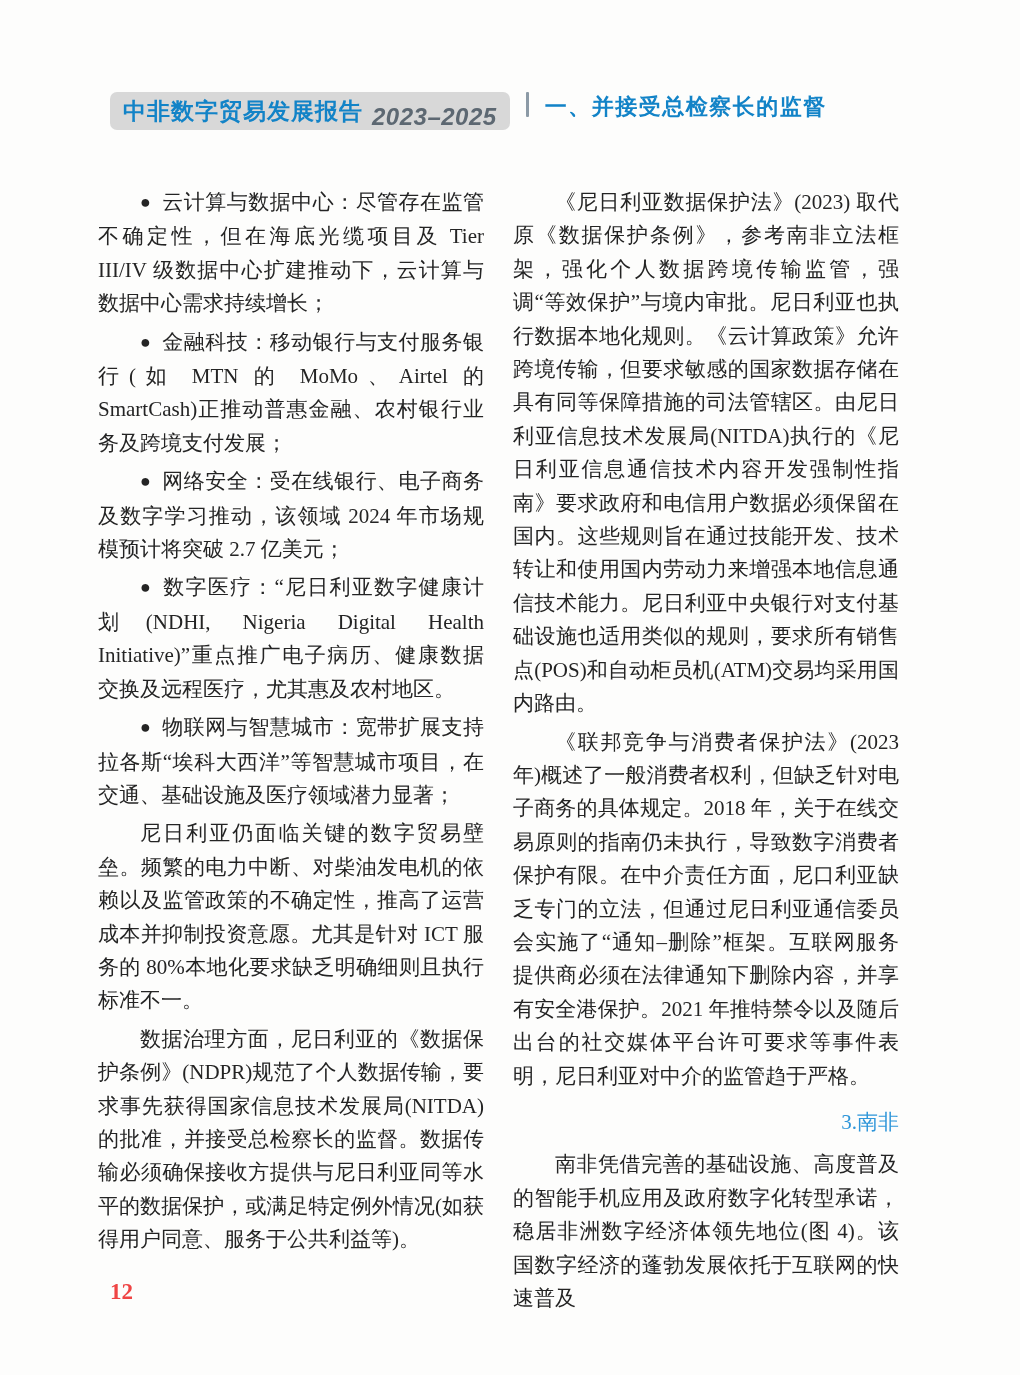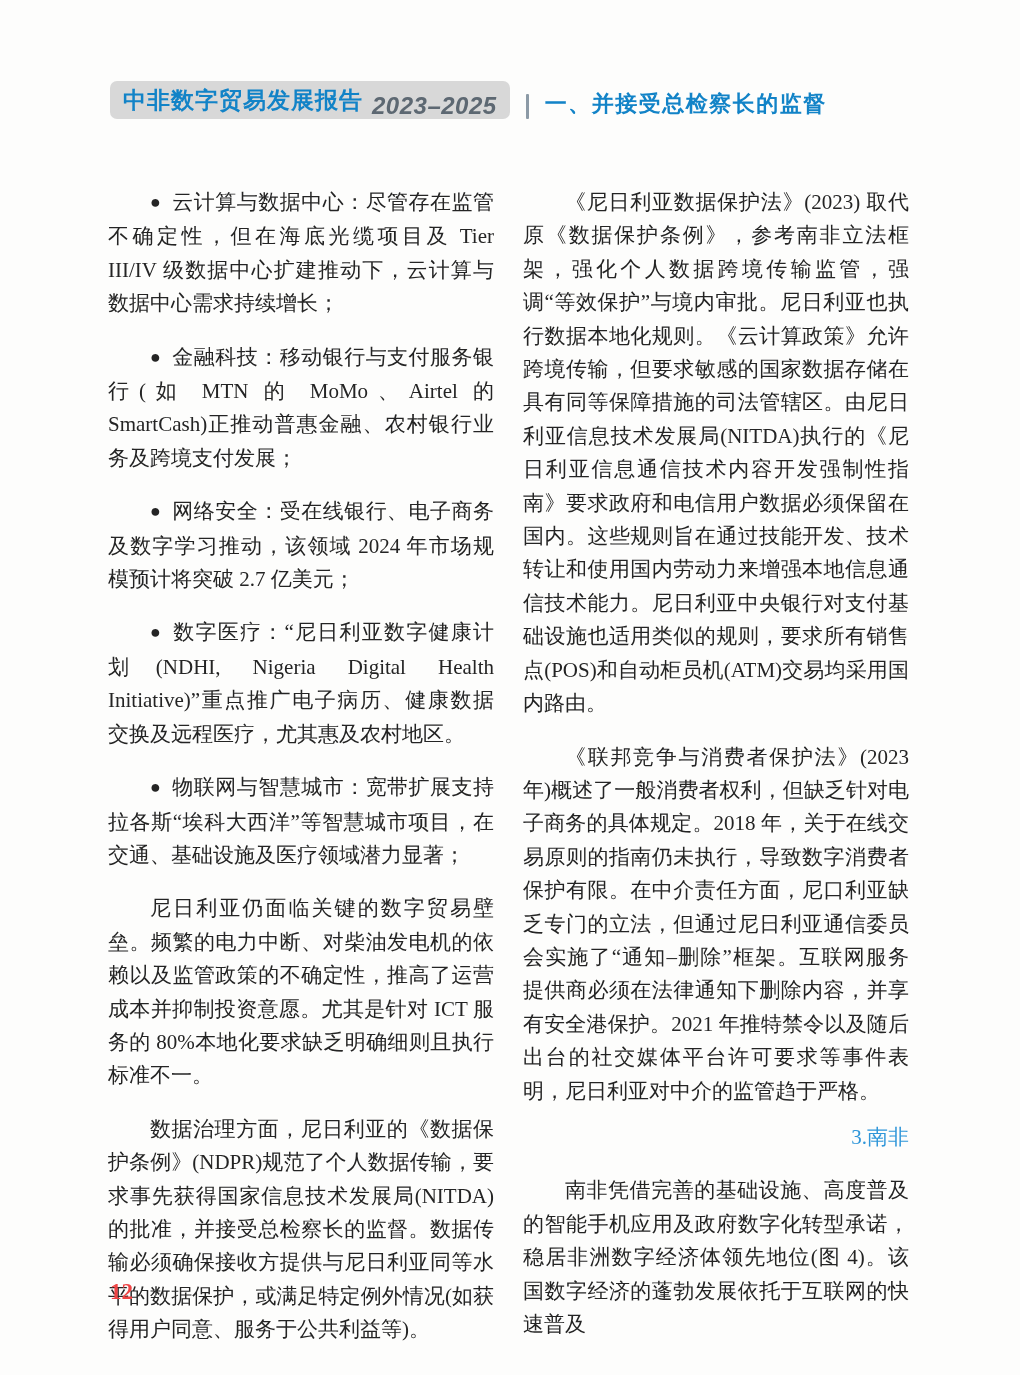--- a/index.html
+++ b/index.html
@@ -13,23 +13,23 @@
     height: 1375px;
     background: var(--page-bg, #fdfdfc);
     font-family: "Liberation Serif", "DejaVu Serif", serif;
     color: var(--body-text, #242424);
     overflow: hidden;
   }
   
   .header {
     position: absolute;
     left: 110px;
-    top: 81px;
+    top: 92px;
     display: flex;
-    align-items: flex-end;
+    align-items: flex-start;
     font-family: "Liberation Sans", "DejaVu Sans", sans-serif;
   }
   .badge {
     background: var(--badge-bg, #d8d8d8);
     border-radius: 7px;
     height: 38px;
     display: flex;
     align-items: center;
     padding: 0 13px;
   }
@@ -60,39 +60,39 @@
   .section-title {
     font-weight: 700;
     font-size: 22px;
     color: var(--accent-blue, #1283c7);
     letter-spacing: 1.5px;
     white-space: nowrap;
   }
   
   .columns {
     position: absolute;
-    left: 108px;
+    left: 98px;
     top: 186px;
     width: 801px;
     display: flex;
     gap: 29px;
   }
   .col {
     width: 386px;
   }
   .para {
     margin: 0;
     font-size: 21px;
     line-height: 33.4px;
     text-align: justify;
     text-justify: inter-ideograph;
     text-indent: 2em;
   }
   .para + .para {
-    margin-top: 20px;
+    margin-top: 5px;
   }
   .marker {
     font-size: 18px;
     margin-right: 11px;
     position: relative;
     top: -1px;
   }
   .para.heading {
     color: var(--heading-blue, #2f96d9);
     margin-top: 13px;

